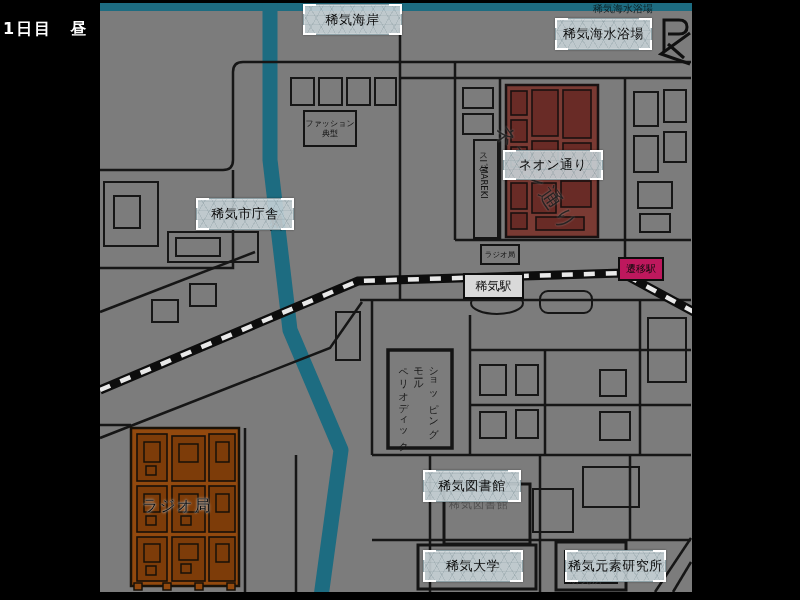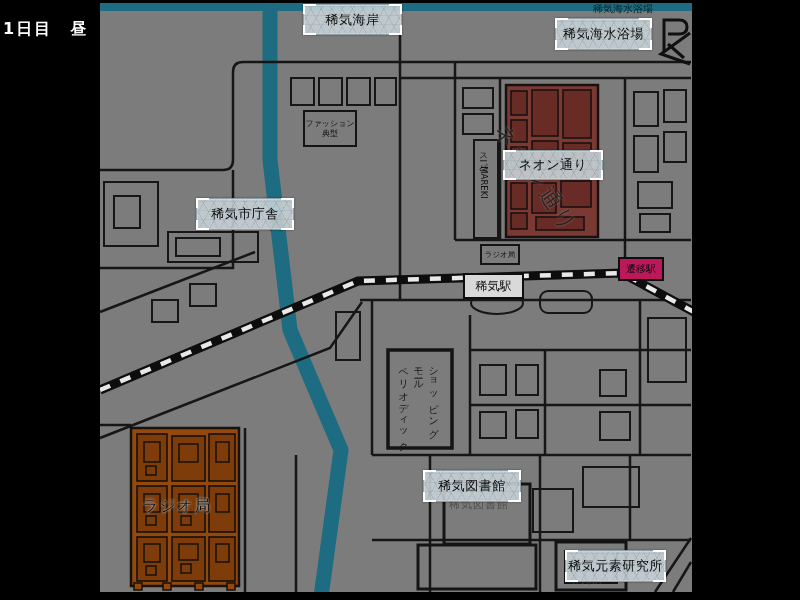--- a/index.html
+++ b/index.html
@@ -249,20 +249,27 @@
       <i class="br"></i>
     <span>稀気市庁舎</span>
   </div>
   <div class="map-btn" id="btn-library">
     <i class="tl"></i>
       <i class="tr"></i>
     <i class="bl"></i>
       <i class="br"></i>
     <span>稀気図書館</span>
   </div>
+  <div class="map-btn" id="btn-univ">
+    <i class="tl"></i>
+      <i class="tr"></i>
+    <i class="bl"></i>
+      <i class="br"></i>
+    <span>稀気大学</span>
+  </div>
   <div class="map-btn" id="btn-lab">
     <i class="tl"></i>
       <i class="tr"></i>
     <i class="bl"></i>
       <i class="br"></i>
     <span>稀気元素研究所</span>
   </div>
 
   <div class="ov" id="day-label">1日目　昼</div>
 </div>

